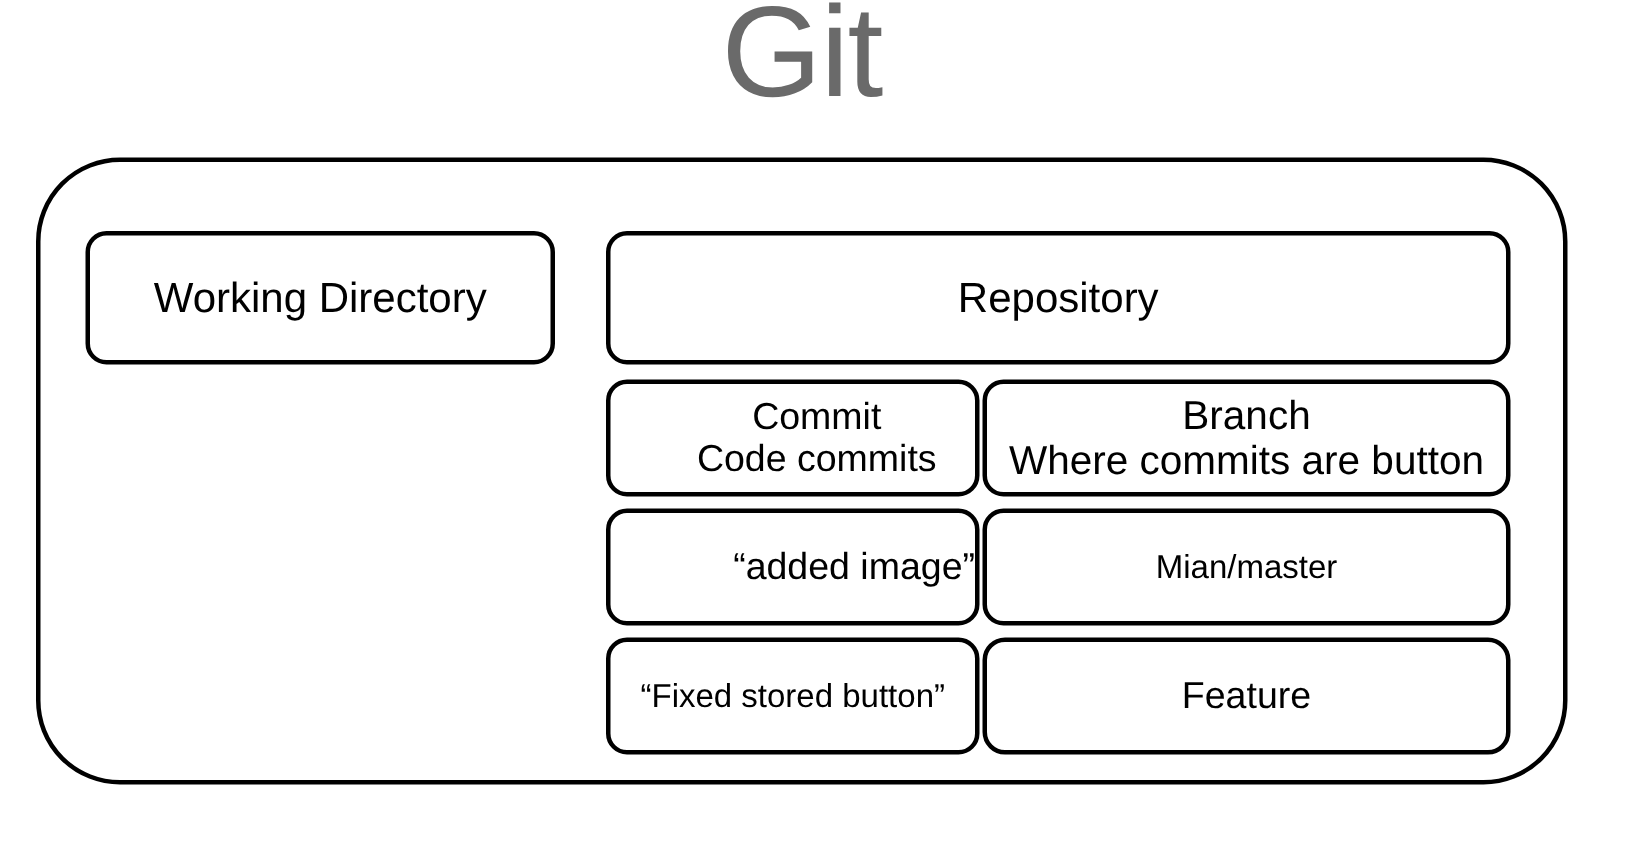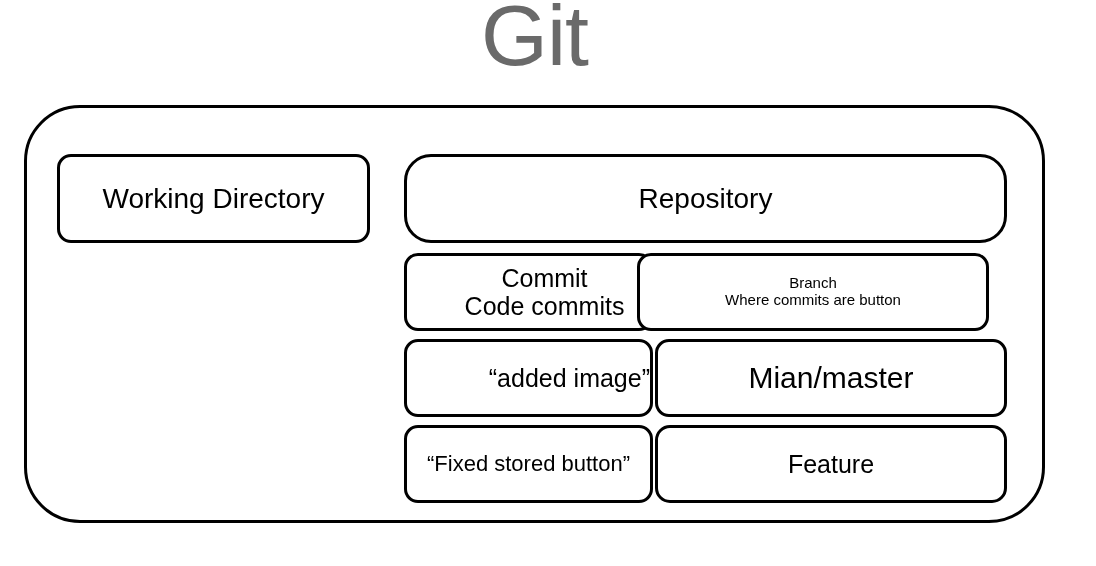--- a/index.html
+++ b/index.html
@@ -47,25 +47,25 @@
     display: flex;
     flex-direction: column;
     align-items: center;
     justify-content: center;
     text-align: center;
     font-weight: 400;
     color: #000000;
     line-height: 1.12;
   }
   .wd   { left: 57px;  top: 154px; width: 313px; height: 89px; font-size: 28px; }
-  .repo { left: 404px; top: 154px; width: 603px; height: 89px; font-size: 28px; border-radius: 27px; }
+  .repo { left: 404px; top: 154px; width: 603px; height: 89px; font-size: 28px; }
   .c0 { left: 404px; top: 253px; width: 249px; height: 78px; font-size: 25px; padding-left: 32px; }
-  .c1 { left: 637px; top: 253px; width: 352px; height: 78px; font-size: 15px; }
+  .c1 { left: 655px; top: 253px; width: 352px; height: 78px; font-size: 27px; }
   .c2 { left: 404px; top: 339px; width: 249px; height: 78px; font-size: 25px; align-items: flex-end; }
-  .c3 { left: 655px; top: 339px; width: 352px; height: 78px; font-size: 30px; }
+  .c3 { left: 655px; top: 339px; width: 352px; height: 78px; font-size: 22px; }
   .c4 { left: 404px; top: 425px; width: 249px; height: 78px; font-size: 22px; }
   .c5 { left: 655px; top: 425px; width: 352px; height: 78px; font-size: 25px; border-radius: 15px; }
 </style>
 </head>
 <body>
 
 <div class="canvas">
 
   <div class="title">Git</div>
 

